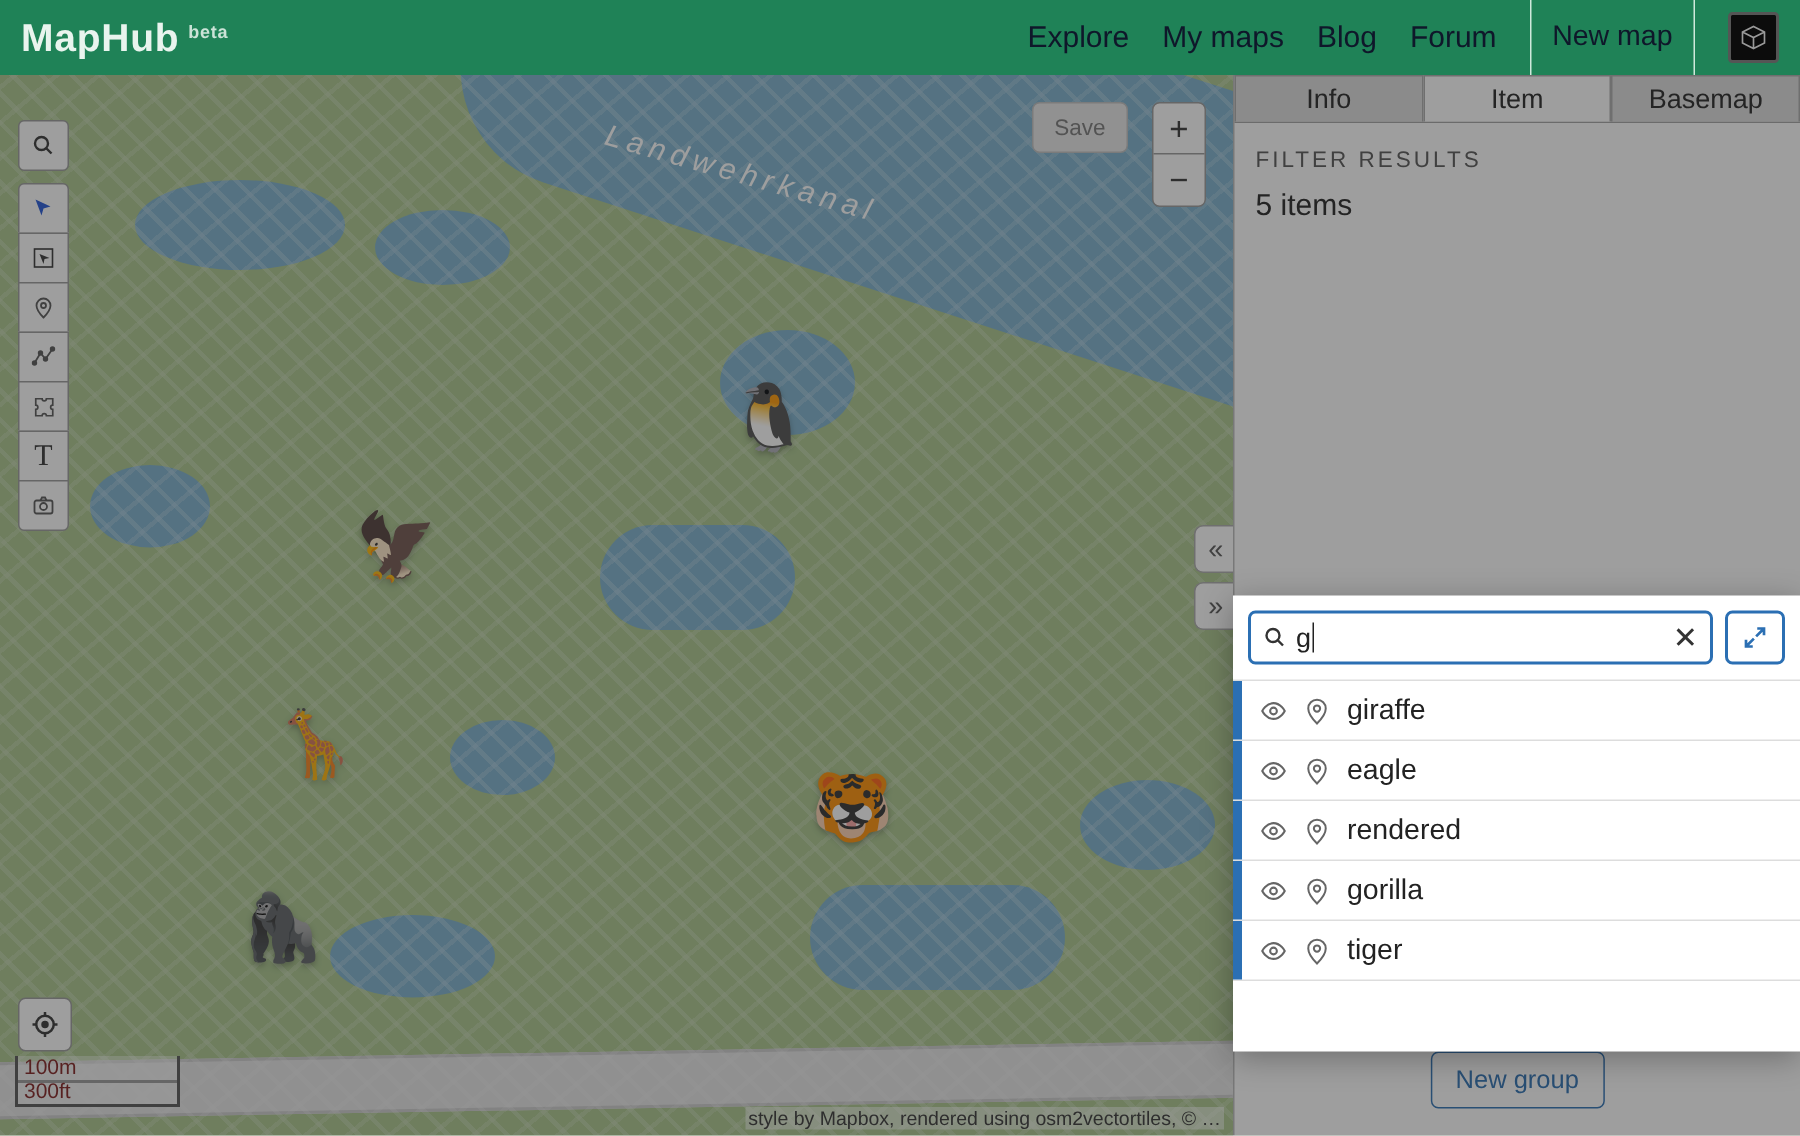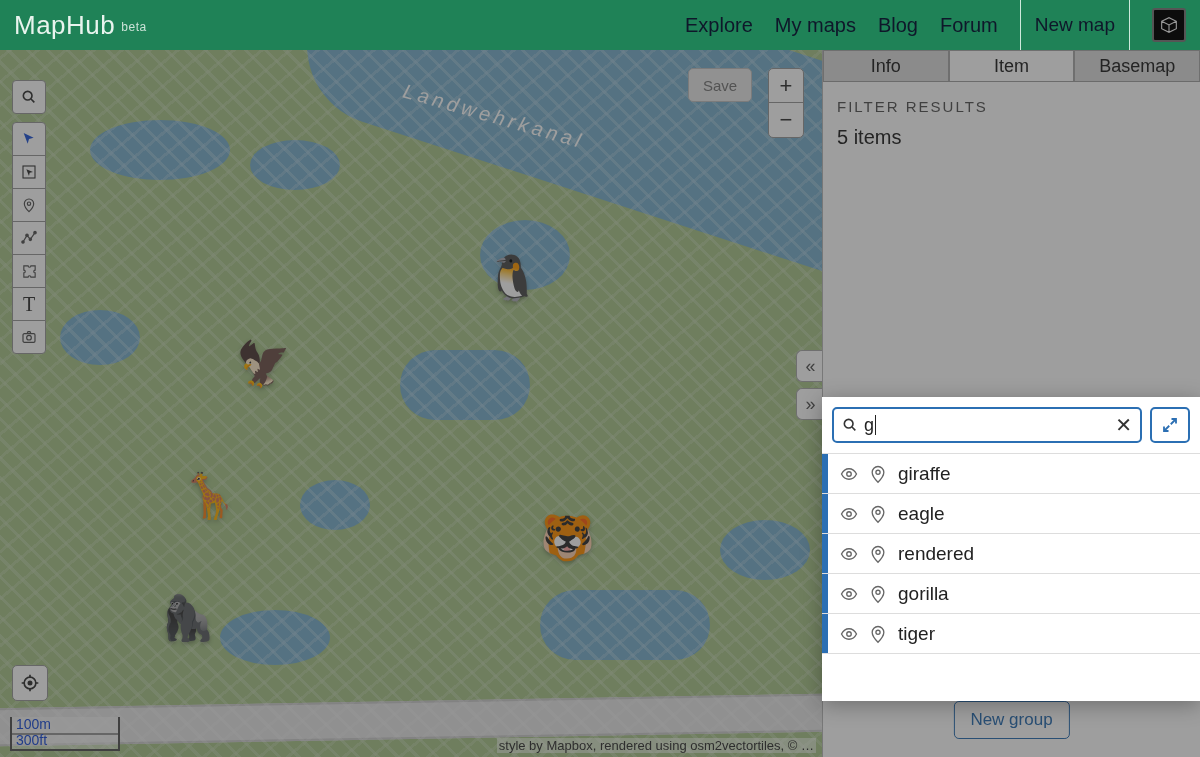--- a/index.html
+++ b/index.html
@@ -6,21 +6,21 @@
   html, body { width: 1200px; height: 757px; overflow: hidden; background: #e8e8e8; }
 
   
   .header {
     height: 50px;
     background: #1f8257;
     display: flex; align-items: center;
     padding: 0 14px;
     color: #e9f4ee;
   }
-  .logo { font-size: 26px; font-weight: 400; letter-spacing: .5px; display:flex; align-items:center; }
+  .logo { font-size: 26px; font-weight: 700; letter-spacing: .5px; display:flex; align-items:flex-start; }
   .logo-beta { font-size: 12px; margin-left: 6px; margin-top: 4px; opacity: .85; }
   .nav { margin-left: auto; display: flex; align-items: center; gap: 22px; font-size: 20px; }
   .nav a { color: #0f172a; text-decoration: none; cursor: pointer; }
   .nav .newmap { border: 1.5px solid #cfe9dc; border-radius: 5px; padding: 21px 14px; font-size: 19px; }
   .nav .cube { width: 34px; height: 34px; background:#0c0c0c; border:2px solid #555; border-radius:3px; display:flex;align-items:center;justify-content:center; }
   .nav .cube svg { stroke:#9a9a9a; fill:none; stroke-width:1.2; }
 
   
   .main { position: relative; width: 1200px; height: 707px; }
   .map-pane { position:absolute; left:0; top:0; width: 822px; height:707px; background:#a9c58b; overflow:hidden; }
@@ -62,21 +62,21 @@
 
   .save-btn { position:absolute; right:70px; top:18px; width:64px; height:34px; background:#e7e7e7;
               border:1px solid #bfbfbf; border-radius:5px; color:#777; font-size:15px;
               display:flex;align-items:center;justify-content:center;}
   .zoom { position:absolute; right:18px; top:18px; width:36px; border:1px solid #999; border-radius:5px; background:#fff;}
   .zoom div{height:34px;display:flex;align-items:center;justify-content:center;font-size:22px;color:#333;}
   .zoom div:first-child{border-bottom:1px solid #999;}
 
   .locate-btn { position:absolute; left:12px; bottom:56px; width:36px; height:36px; background:#fff;
                 border:1px solid #999; border-radius:5px; display:flex;align-items:center;justify-content:center;}
-  .scale { position:absolute; left:10px; bottom:6px; font-size:14px; color:#1d4ed8; }
+  .scale { position:absolute; left:10px; bottom:19px; font-size:14px; color:#7f1d1d; }
   .scale div{ border:2px solid #555; border-top:none; height:18px; width:110px; padding-left:4px; line-height:15px; background:rgba(255,255,255,.4);}
   .scale div+div{margin-top:-2px;}
 
   .collapse-handles{position:absolute; right:-2px; top:300px;}
   .collapse-handles div{width:28px;height:32px;background:#fff;border:1px solid #aaa;
         border-right:none;border-radius:6px 0 0 6px;margin-bottom:6px;
         display:flex;align-items:center;justify-content:center;color:#555;font-size:18px;}
 
   
   .tabs { display:flex; height:32px; border-bottom:1px solid #a3a3a3;}

